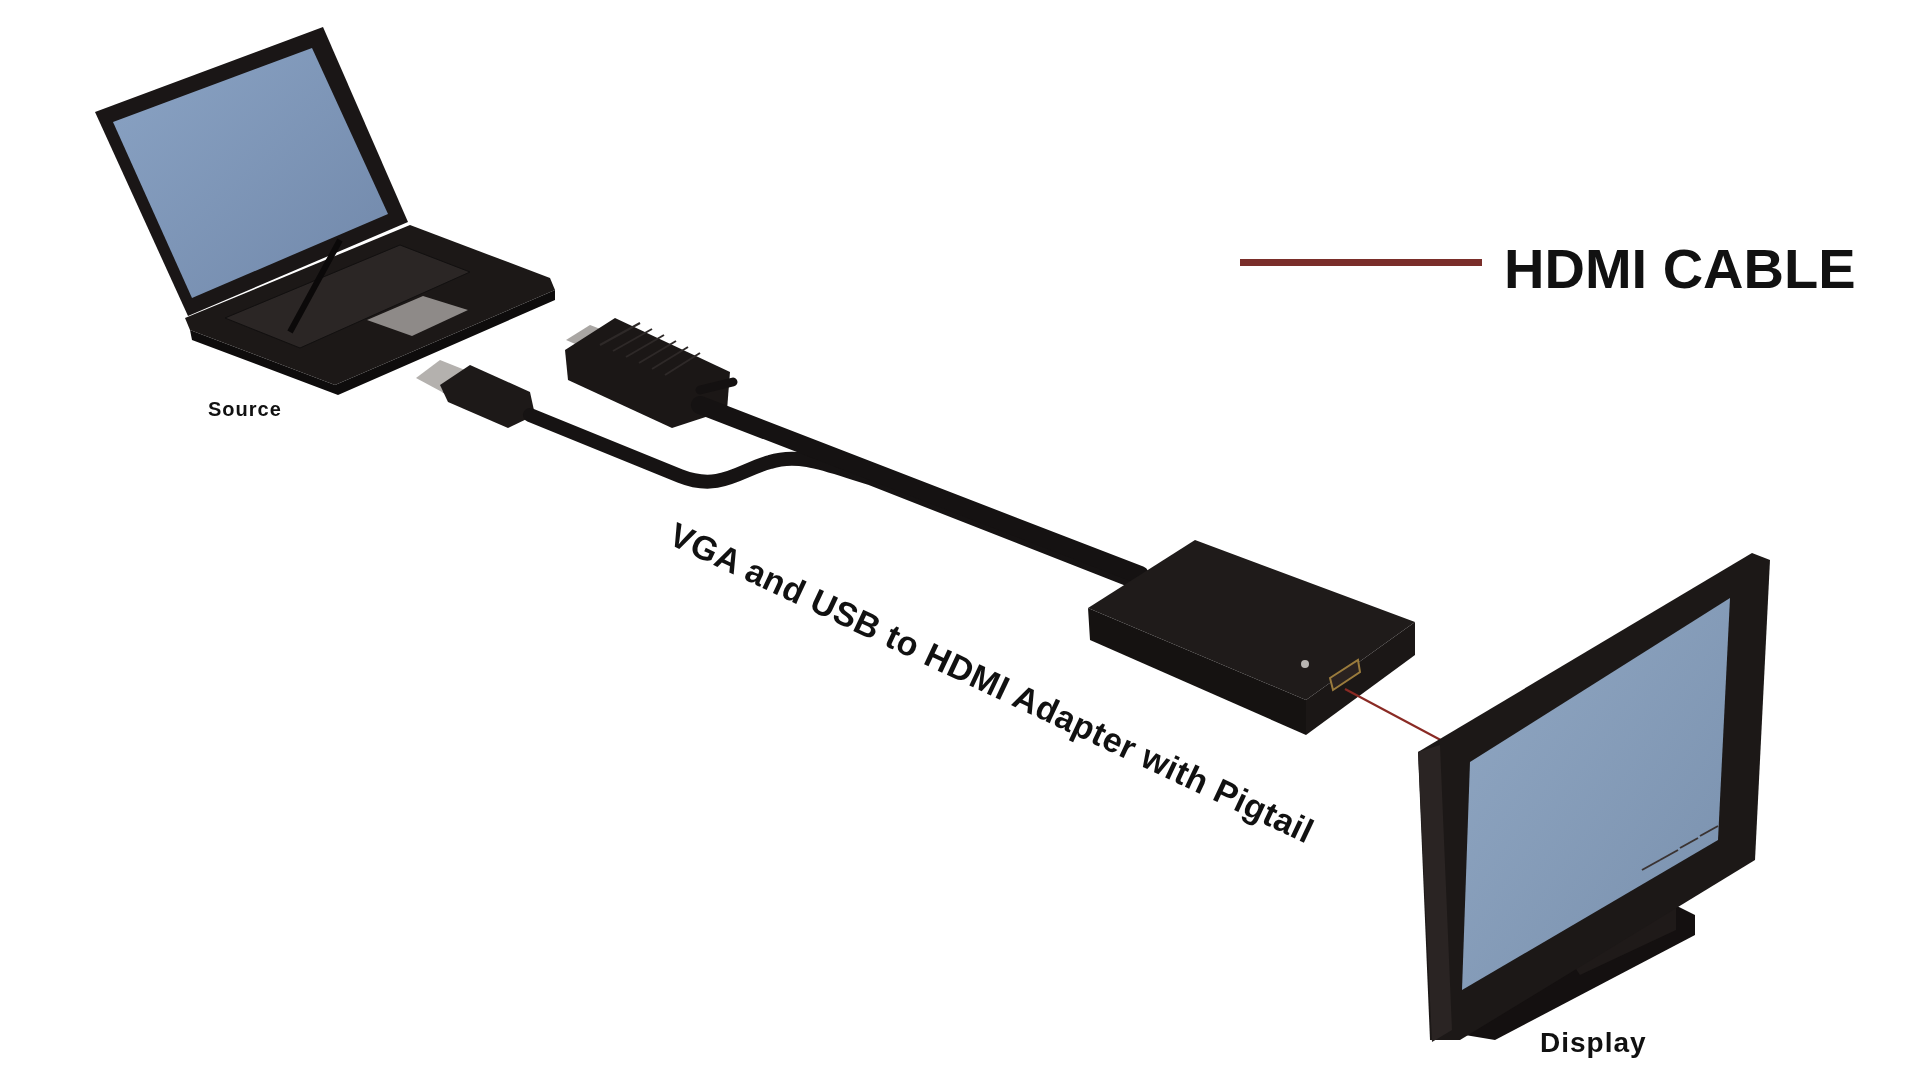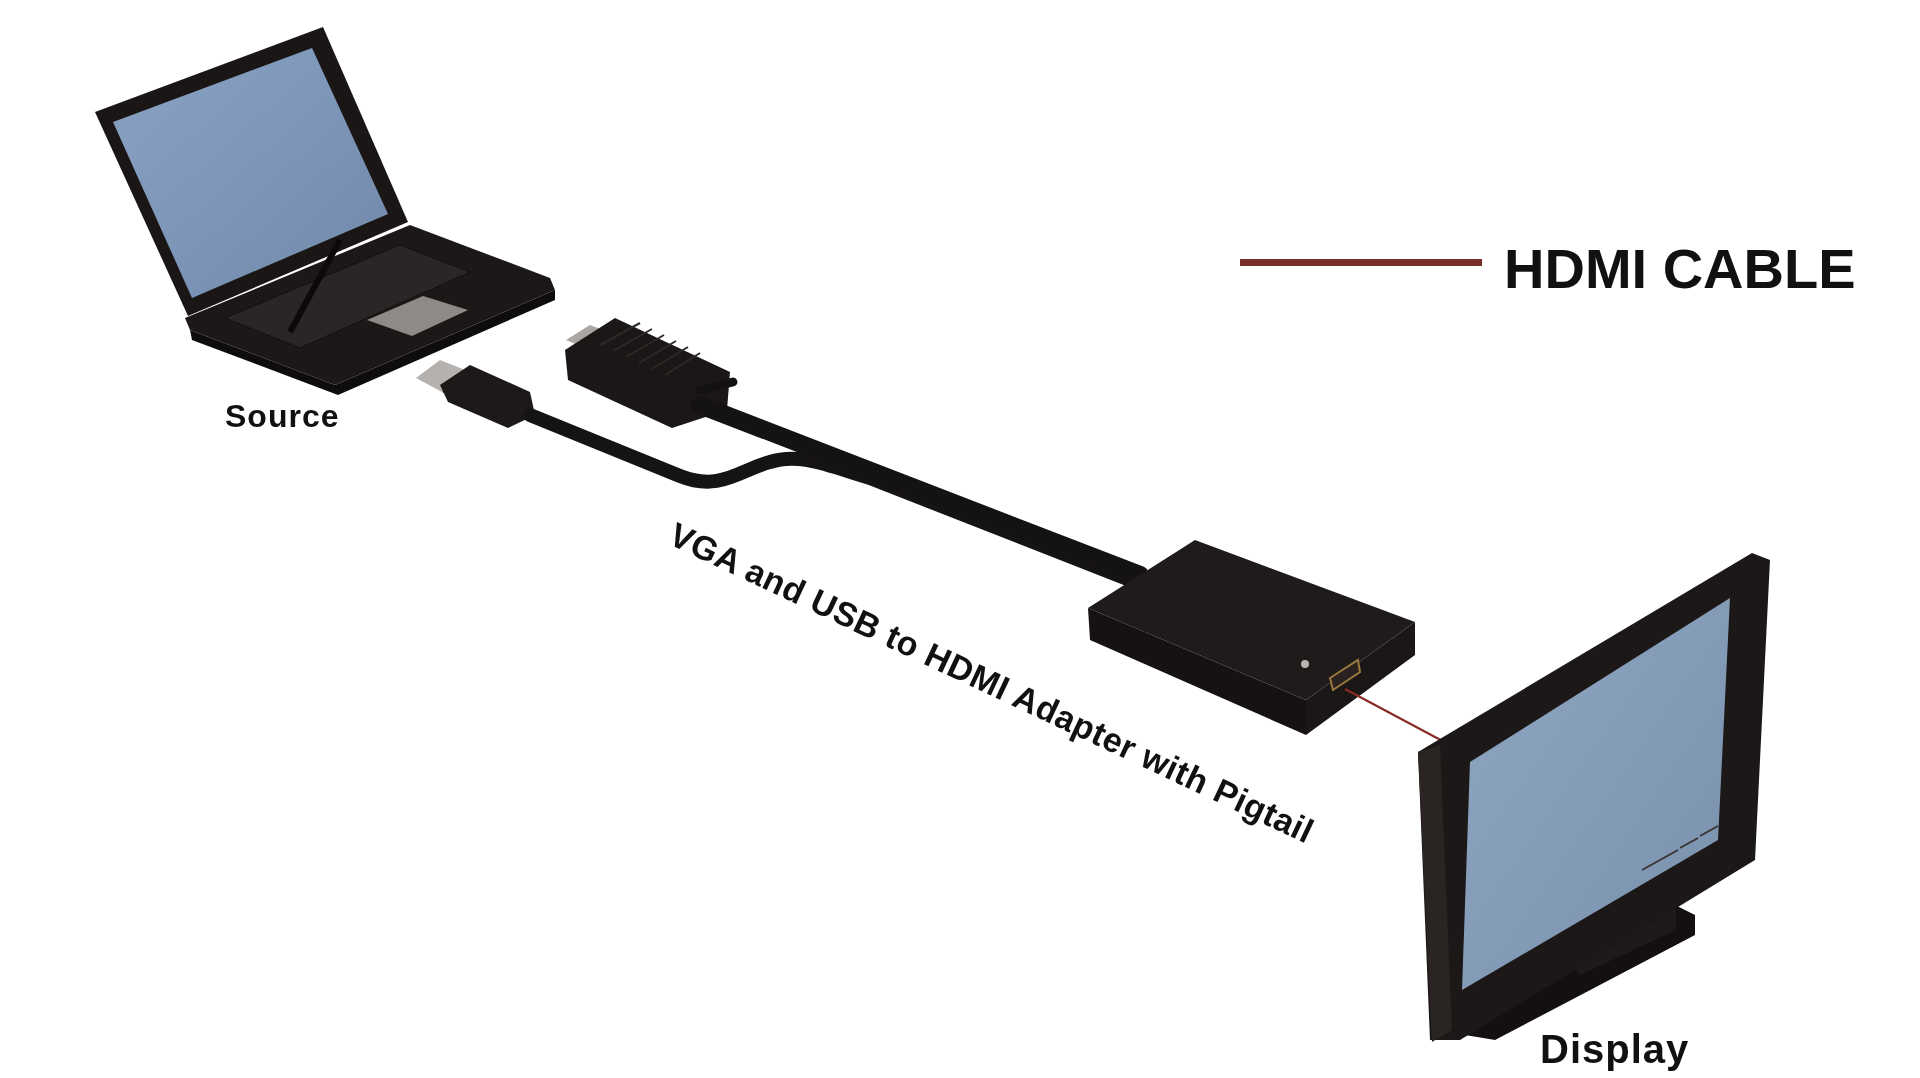--- a/index.html
+++ b/index.html
@@ -88,15 +88,15 @@
       <line x1="1660" y1="860" x2="1678" y2="850"></line>
       <line x1="1680" y1="848" x2="1698" y2="838"></line>
       <line x1="1700" y1="836" x2="1718" y2="826"></line>
     </g>
   </g>
 </svg>
 
 <div class="abs legend-line" style="left: 1240px; top: 259px; width: 242px; background: rgb(122, 46, 42);" title="#7a2e2a"></div>
 <div class="abs label" style="left:1504px;top:236px;font-size:56px;">HDMI CABLE</div>
 
-<div class="abs label" style="left:225px;top:398px;font-size:32px;letter-spacing:1px;">Source</div>
-<div class="abs label" style="left:1540px;top:1027px;font-size:40px;letter-spacing:1px;">Display</div>
+<div class="abs label" style="left:208px;top:398px;font-size:20px;letter-spacing:1px;">Source</div>
+<div class="abs label" style="left:1540px;top:1027px;font-size:28px;letter-spacing:1px;">Display</div>
 <div class="abs caption" style="left:680px;top:515px;">VGA and USB to HDMI Adapter with Pigtail</div>
 
 </body></html>

